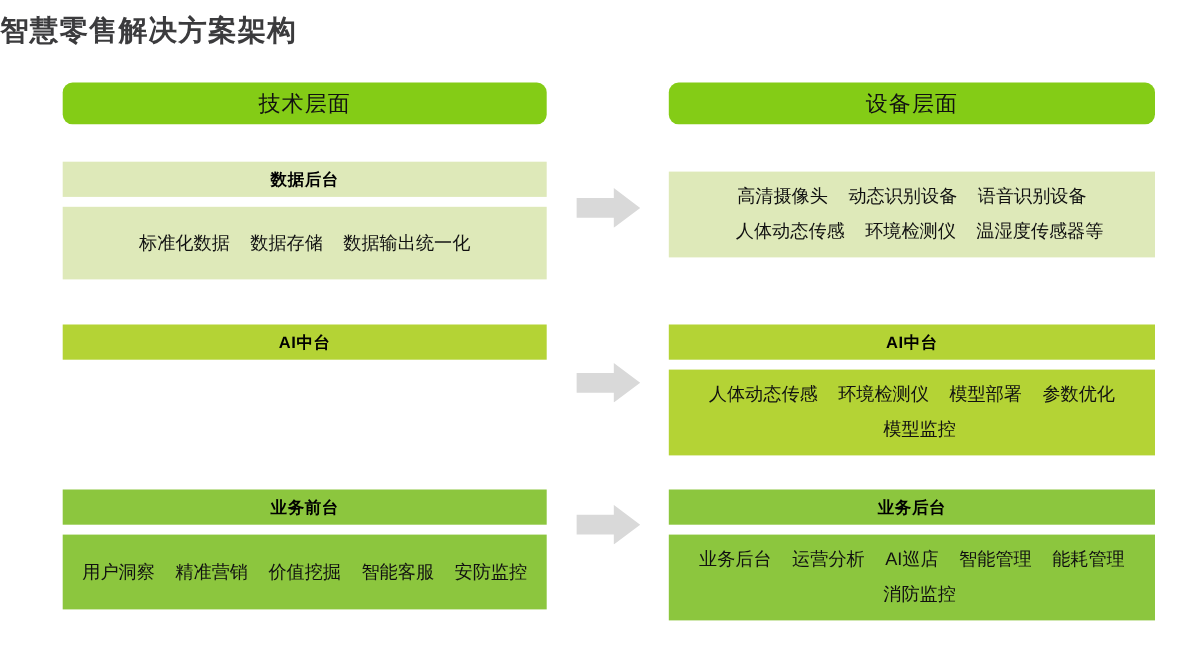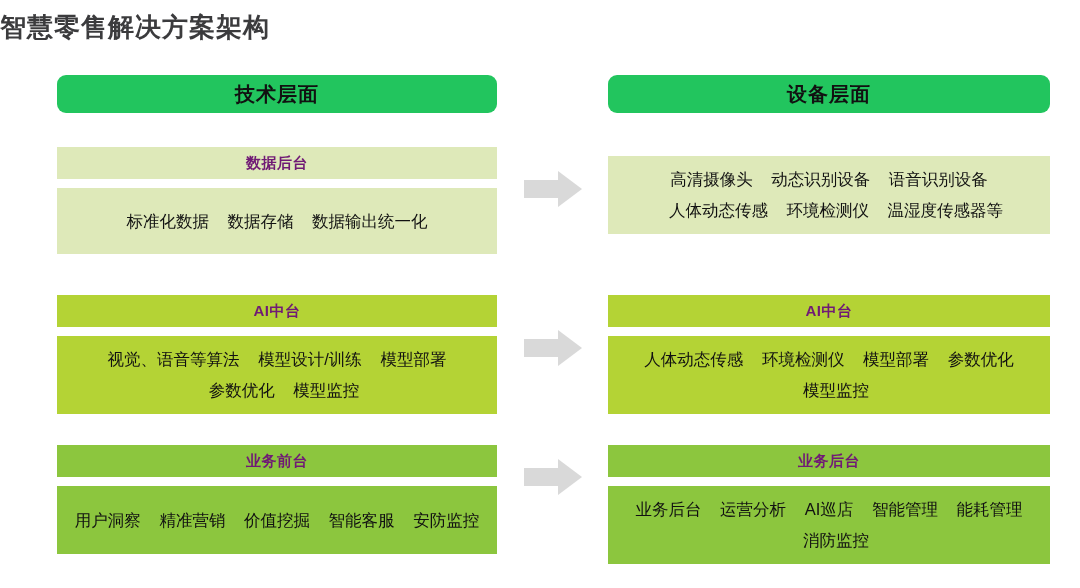--- a/index.html
+++ b/index.html
@@ -33,26 +33,26 @@
     position: absolute;
     top: 75px;
   }
   .column-left  { left: 57px;  width: 440px; }
   .column-right { left: 608px; width: 442px; border-radius: 10px; }
 
   
   .col-header {
     height: 38px;
     border-radius: 9px;
-    background: #22c55e;
+    background: #84cc16;
     display: flex;
     align-items: center;
     justify-content: center;
     font-size: 20px;
-    font-weight: bold;
+    font-weight: normal;
     color: #111111;
     letter-spacing: 1px;
     text-align: right;
   }
 
   
   .group {
     position: absolute;
     left: 0;
     right: 0;
@@ -61,21 +61,21 @@
   .group-2 { top: 220px; }
   .group-3 { top: 370px; }
 
   .group-title {
     height: 32px;
     display: flex;
     align-items: center;
     justify-content: center;
     font-size: 15px;
     font-weight: bold;
-    color: #701a75;
+    color: #000000;
     letter-spacing: 0.5px;
   }
   .group-body {
     margin-top: 9px;
     min-height: 66px;
     display: flex;
     align-items: center;
     justify-content: center;
     padding: 8px 10px;
     box-sizing: border-box;
@@ -126,29 +126,20 @@
       <div class="items">
         <span class="item">标准化数据</span>
         <span class="item">数据存储</span>
         <span class="item">数据输出统一化</span>
       </div>
     </div>
   </div>
 
   <div class="group group-2 tone-mid">
     <div class="group-title">AI中台</div>
-    <div class="group-body">
-      <div class="items">
-        <span class="item">视觉、语音等算法</span>
-        <span class="item">模型设计/训练</span>
-        <span class="item">模型部署</span>
-        <span class="item">参数优化</span>
-        <span class="item">模型监控</span>
-      </div>
-    </div>
   </div>
 
   <div class="group group-3 tone-dark">
     <div class="group-title">业务前台</div>
     <div class="group-body">
       <div class="items">
         <span class="item">用户洞察</span>
         <span class="item">精准营销</span>
         <span class="item">价值挖掘</span>
         <span class="item">智能客服</span>

